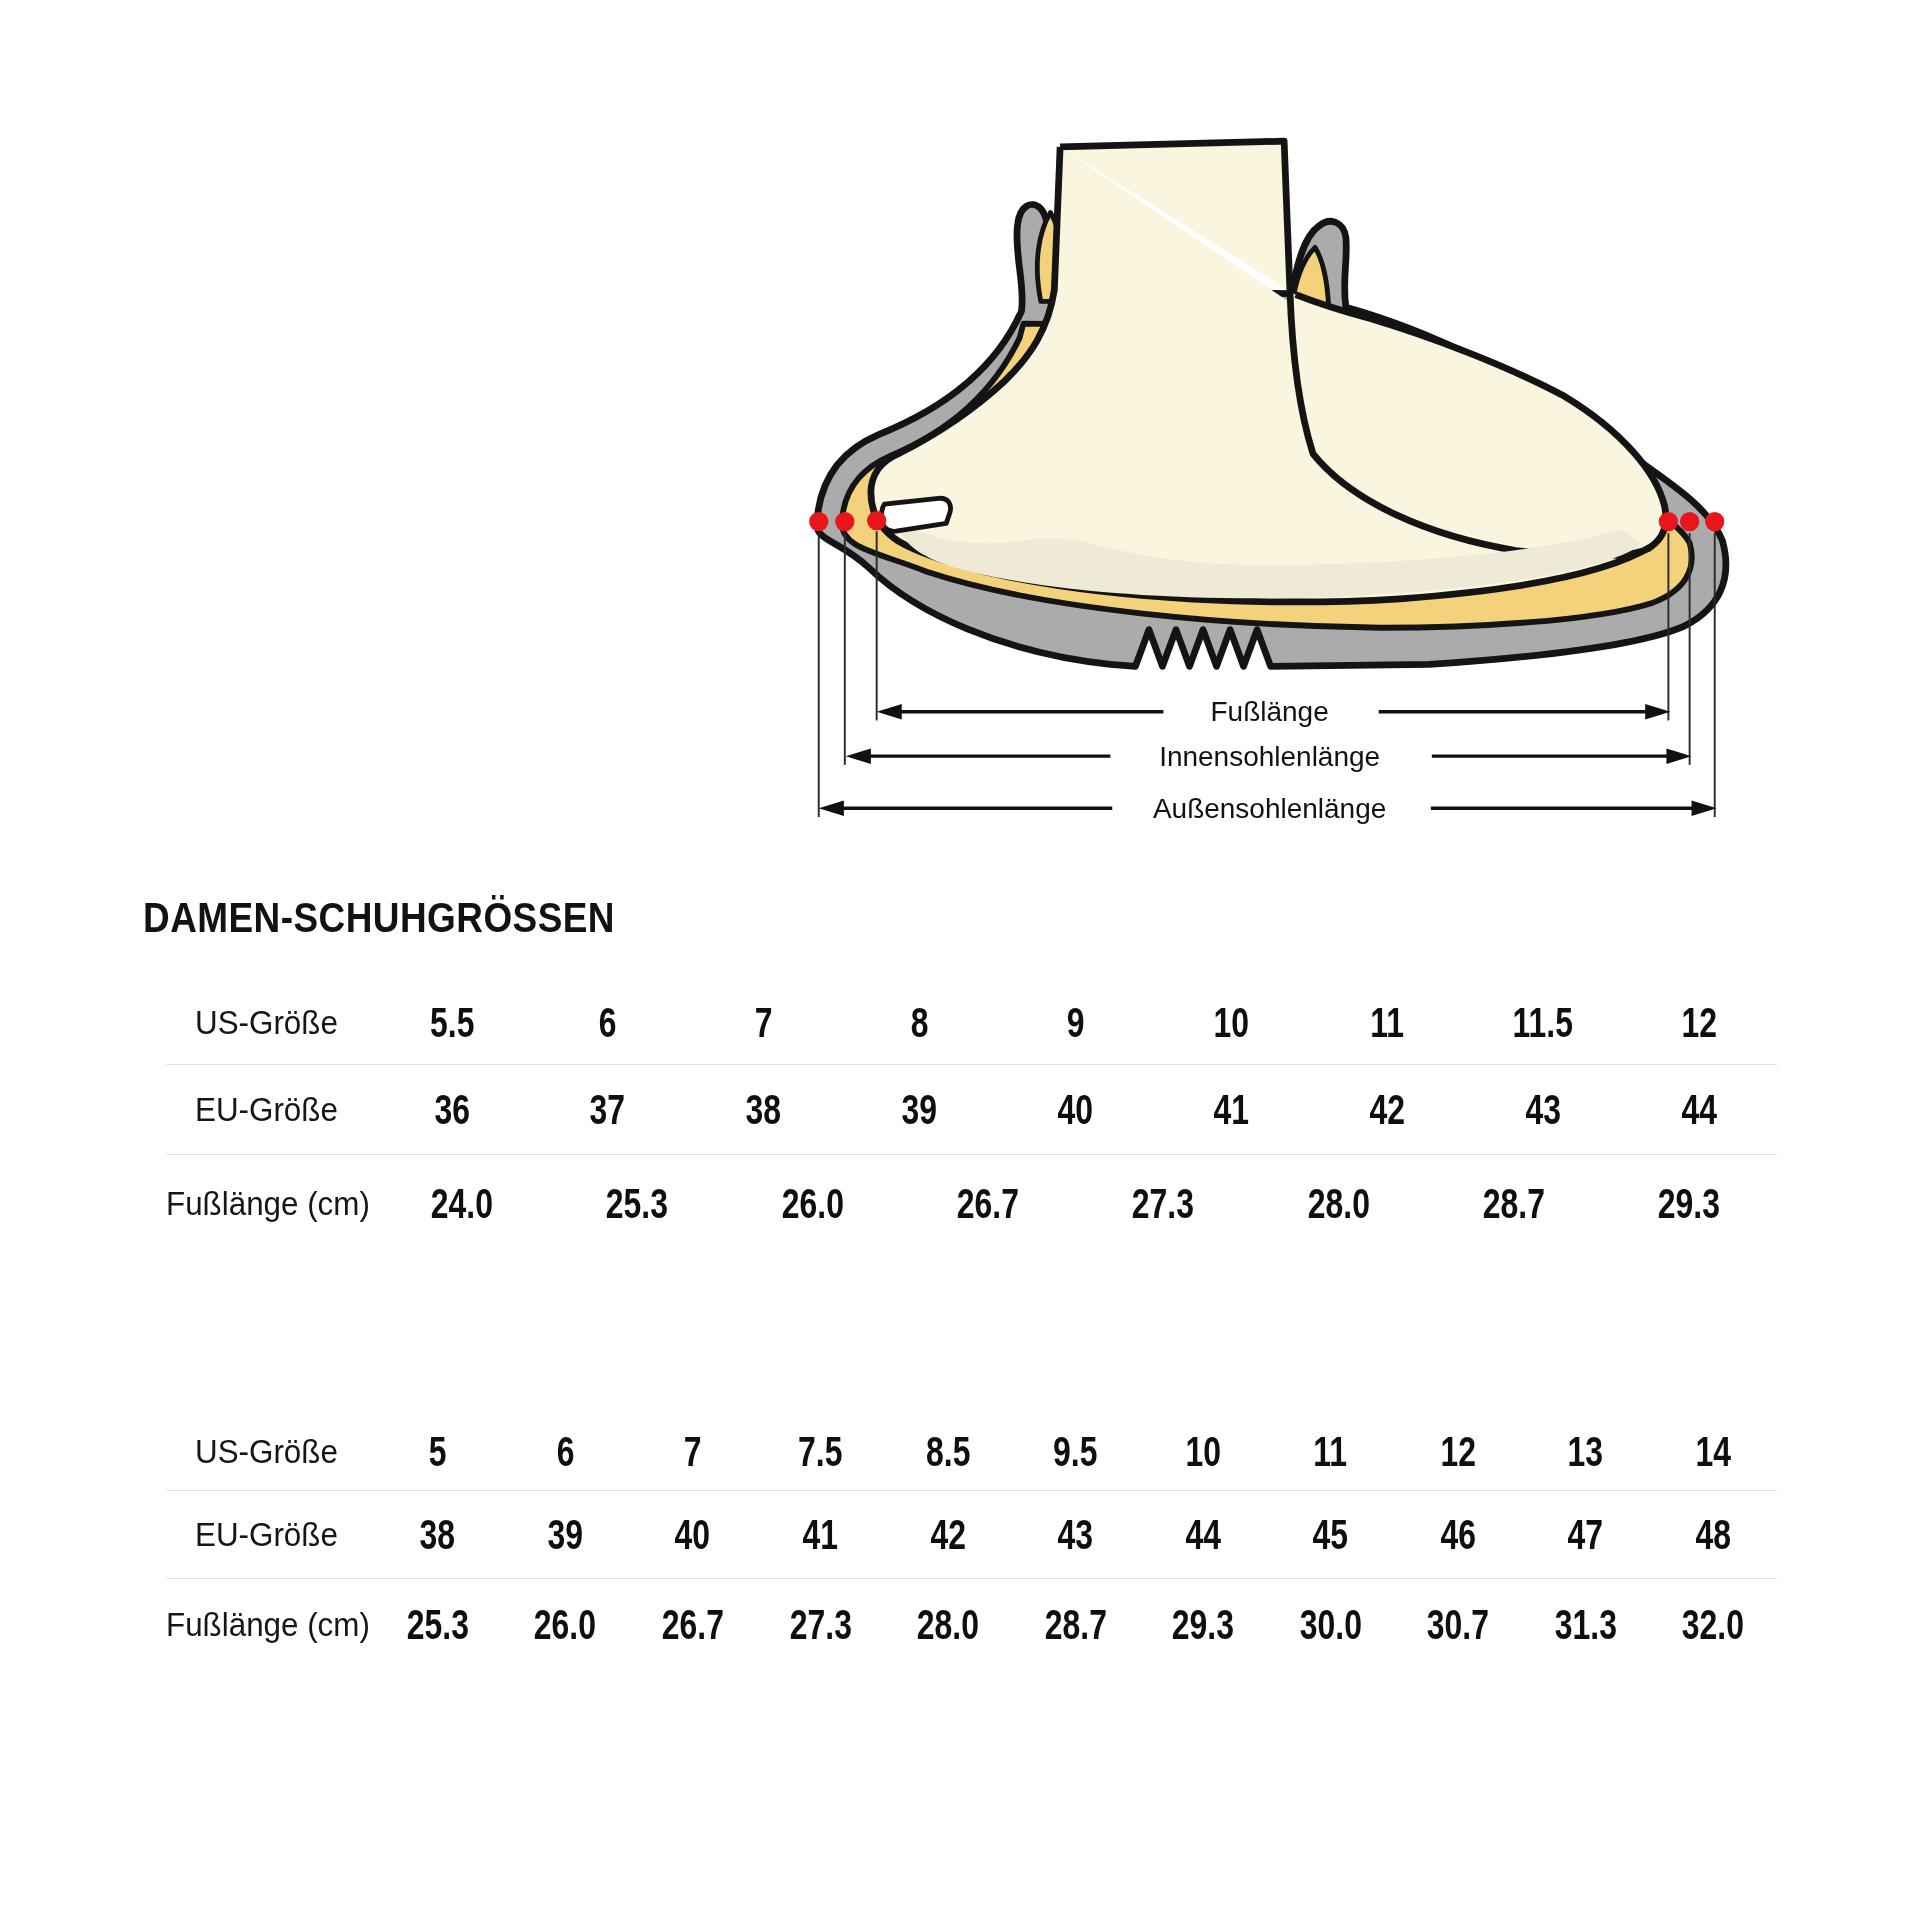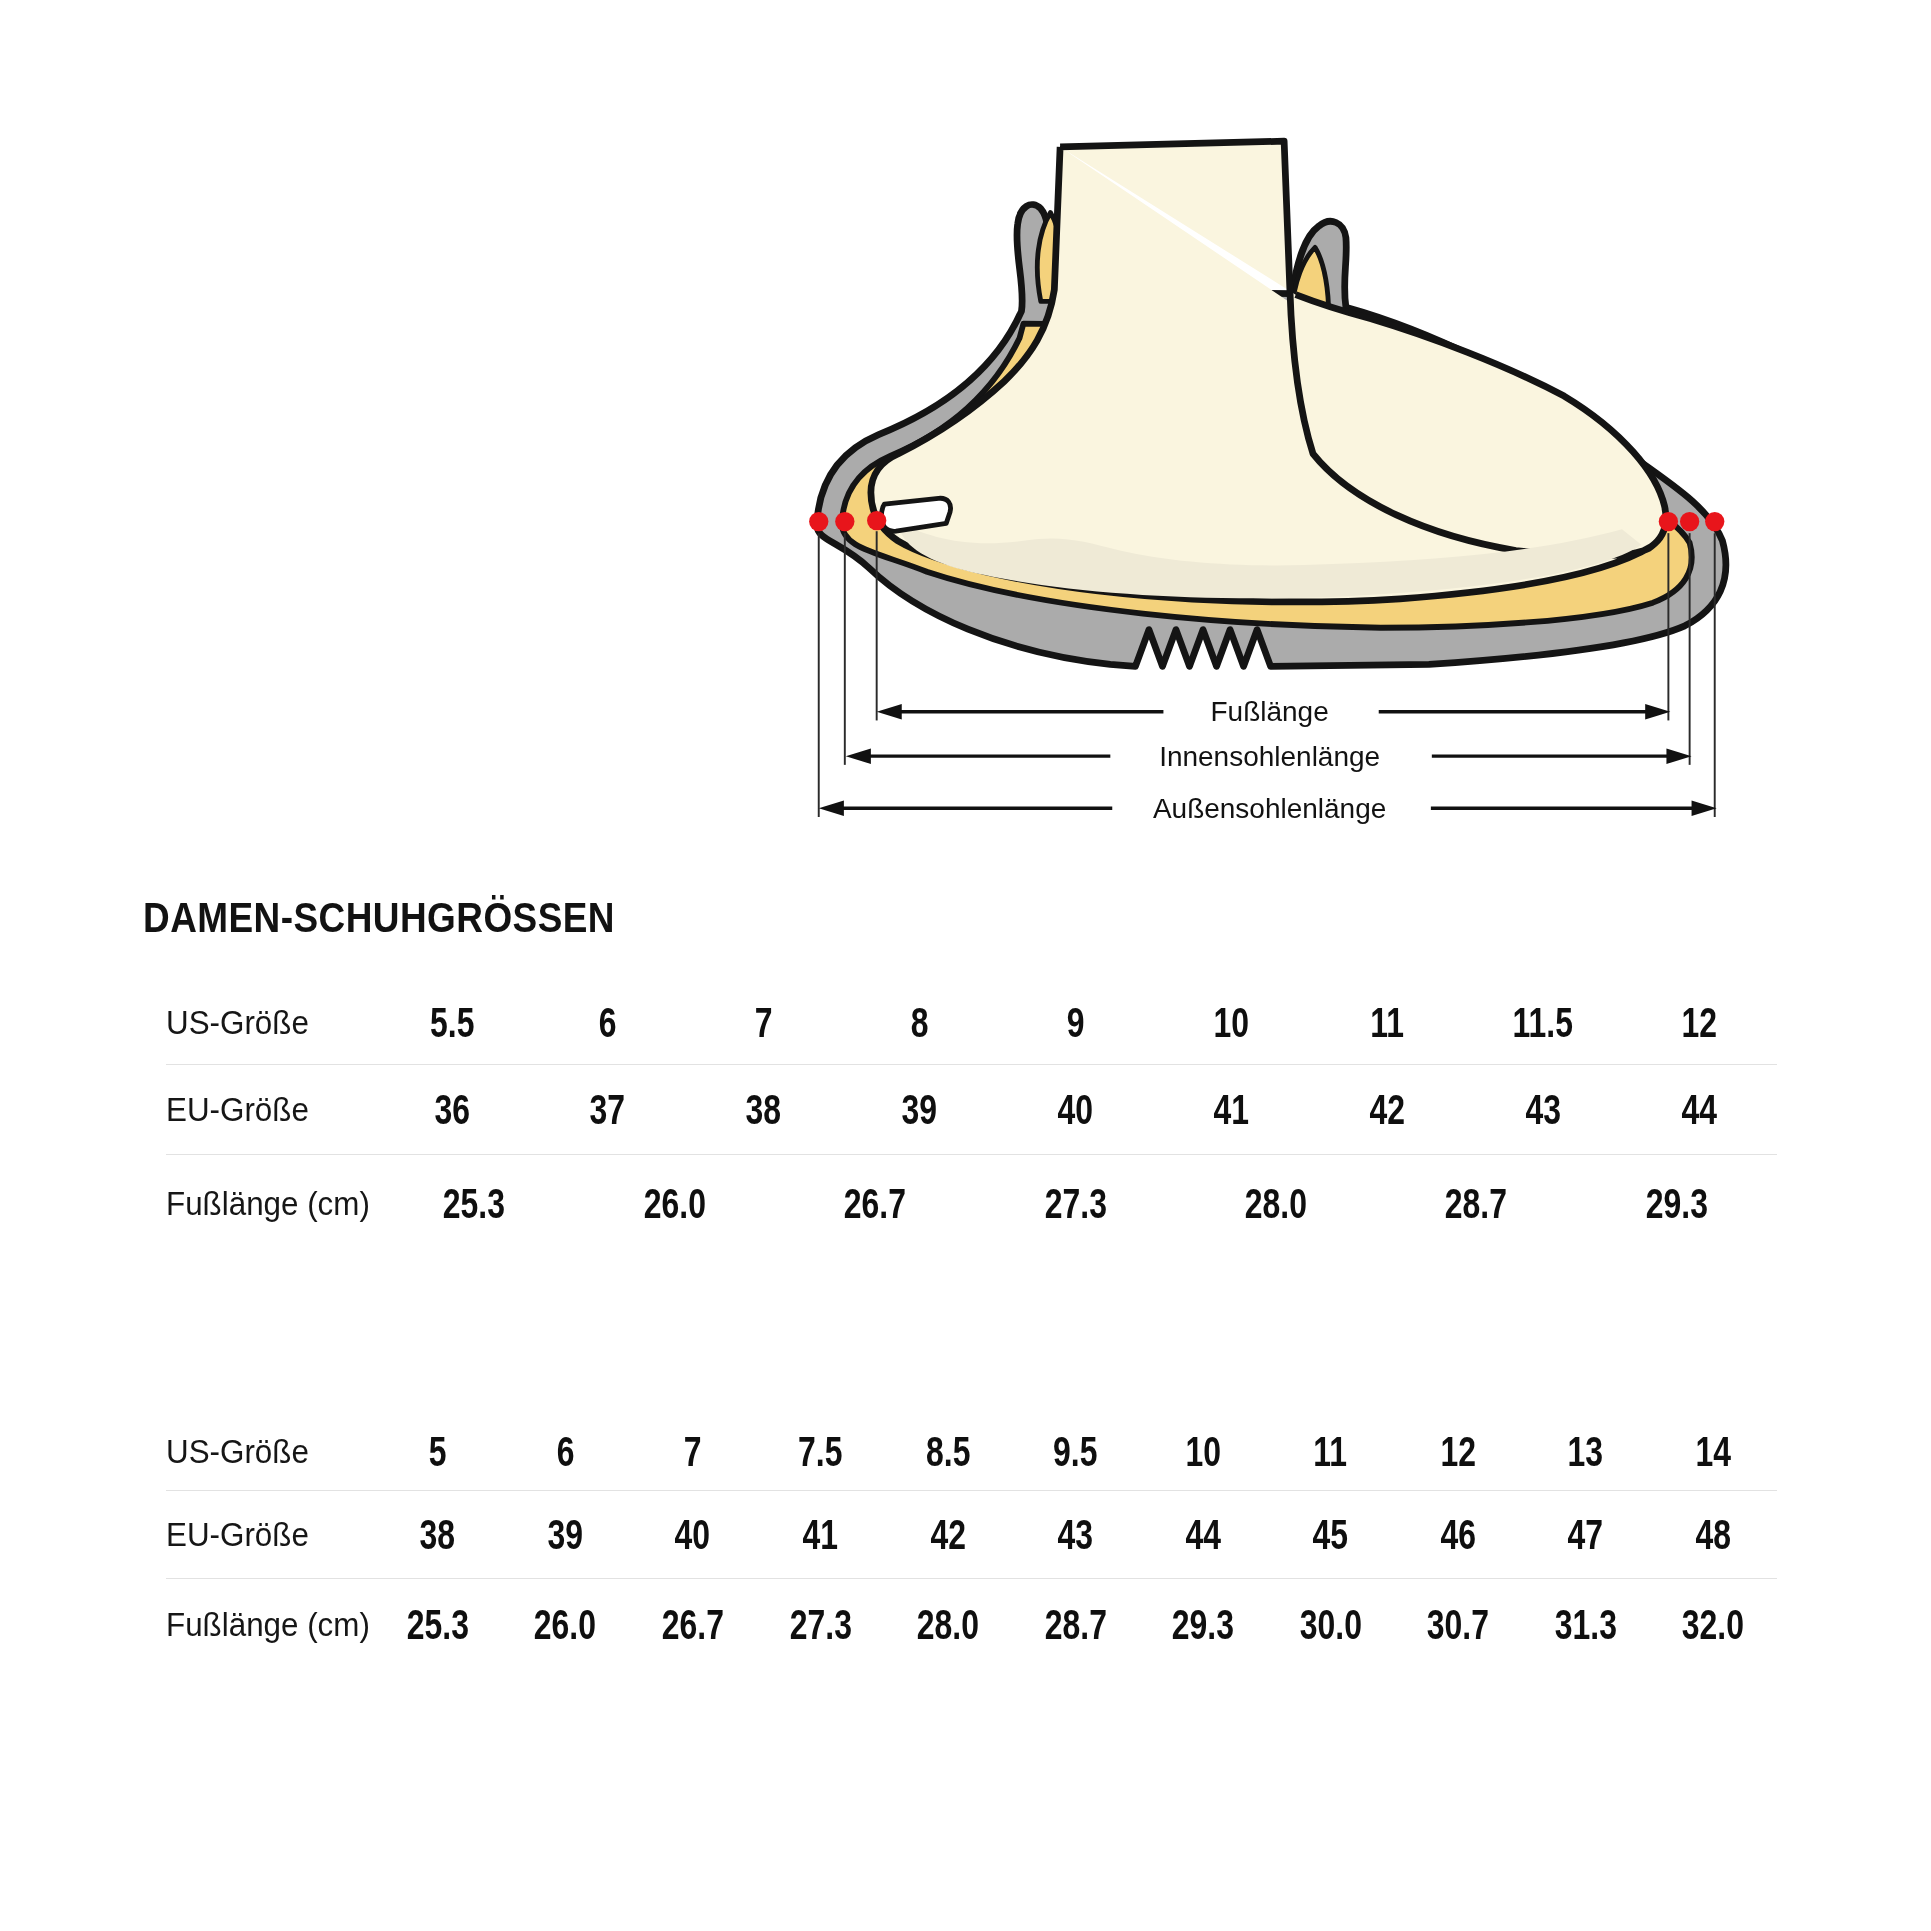--- a/index.html
+++ b/index.html
@@ -13,21 +13,21 @@
 
   
   .section{position:absolute;left:143px;width:1634px;}
   .sec-women{top:865px;margin-top:32px;}
   .sec-men{top:1367px;}
   .sec-title{margin:0;font-size:42px;font-weight:600;color:#121212;letter-spacing:0.5px;line-height:1.0;white-space:nowrap;}
   .sec-title .condense{display:inline-block;transform:scaleX(.88);transform-origin:0 50%;}
   .size-table{margin-left:23px;}
   .sec-women .size-table{margin-top:43px;}
   .sec-men .size-table{margin-top:46px;}
-  .trow{display:grid;grid-template-columns:208px 1fr;align-items:center;}
+  .trow{display:grid;grid-template-columns:208px 1fr;align-items:center;text-align:center;}
   .trow.sep{border-bottom:1.9px solid #e2e2e2;}
   .sec-women .trow:nth-of-type(1){height:82px;}
   .sec-women .trow:nth-of-type(2){height:89px;}
   .sec-women .trow:nth-of-type(3){height:97px;}
   .sec-men .trow:nth-of-type(1){height:77px;}
   .sec-men .trow:nth-of-type(2){height:87px;}
   .sec-men .trow:nth-of-type(3){height:92px;}
   .rlabel{font-size:33px;color:#161616;white-space:nowrap;}
   .rlabel .condense{display:inline-block;transform:scaleX(.95);transform-origin:0 50%;}
   .cells{display:grid;grid-auto-flow:column;grid-auto-columns:1fr;align-items:center;height:100%;}
@@ -205,20 +205,23 @@
           </span>
           <span class="cell">
             <span class="num">44</span>
           </span>
         </div>
     </div>
     <div class="trow">
       <span class="rlabel"><span class="condense">Fußlänge (cm)</span></span>
       <div class="cells">
           <span class="cell">
+            <span class="num">24.0</span>
+          </span>
+          <span class="cell">
             <span class="num">25.3</span>
           </span>
           <span class="cell">
             <span class="num">26.0</span>
           </span>
           <span class="cell">
             <span class="num">26.7</span>
           </span>
           <span class="cell">
             <span class="num">27.3</span>

